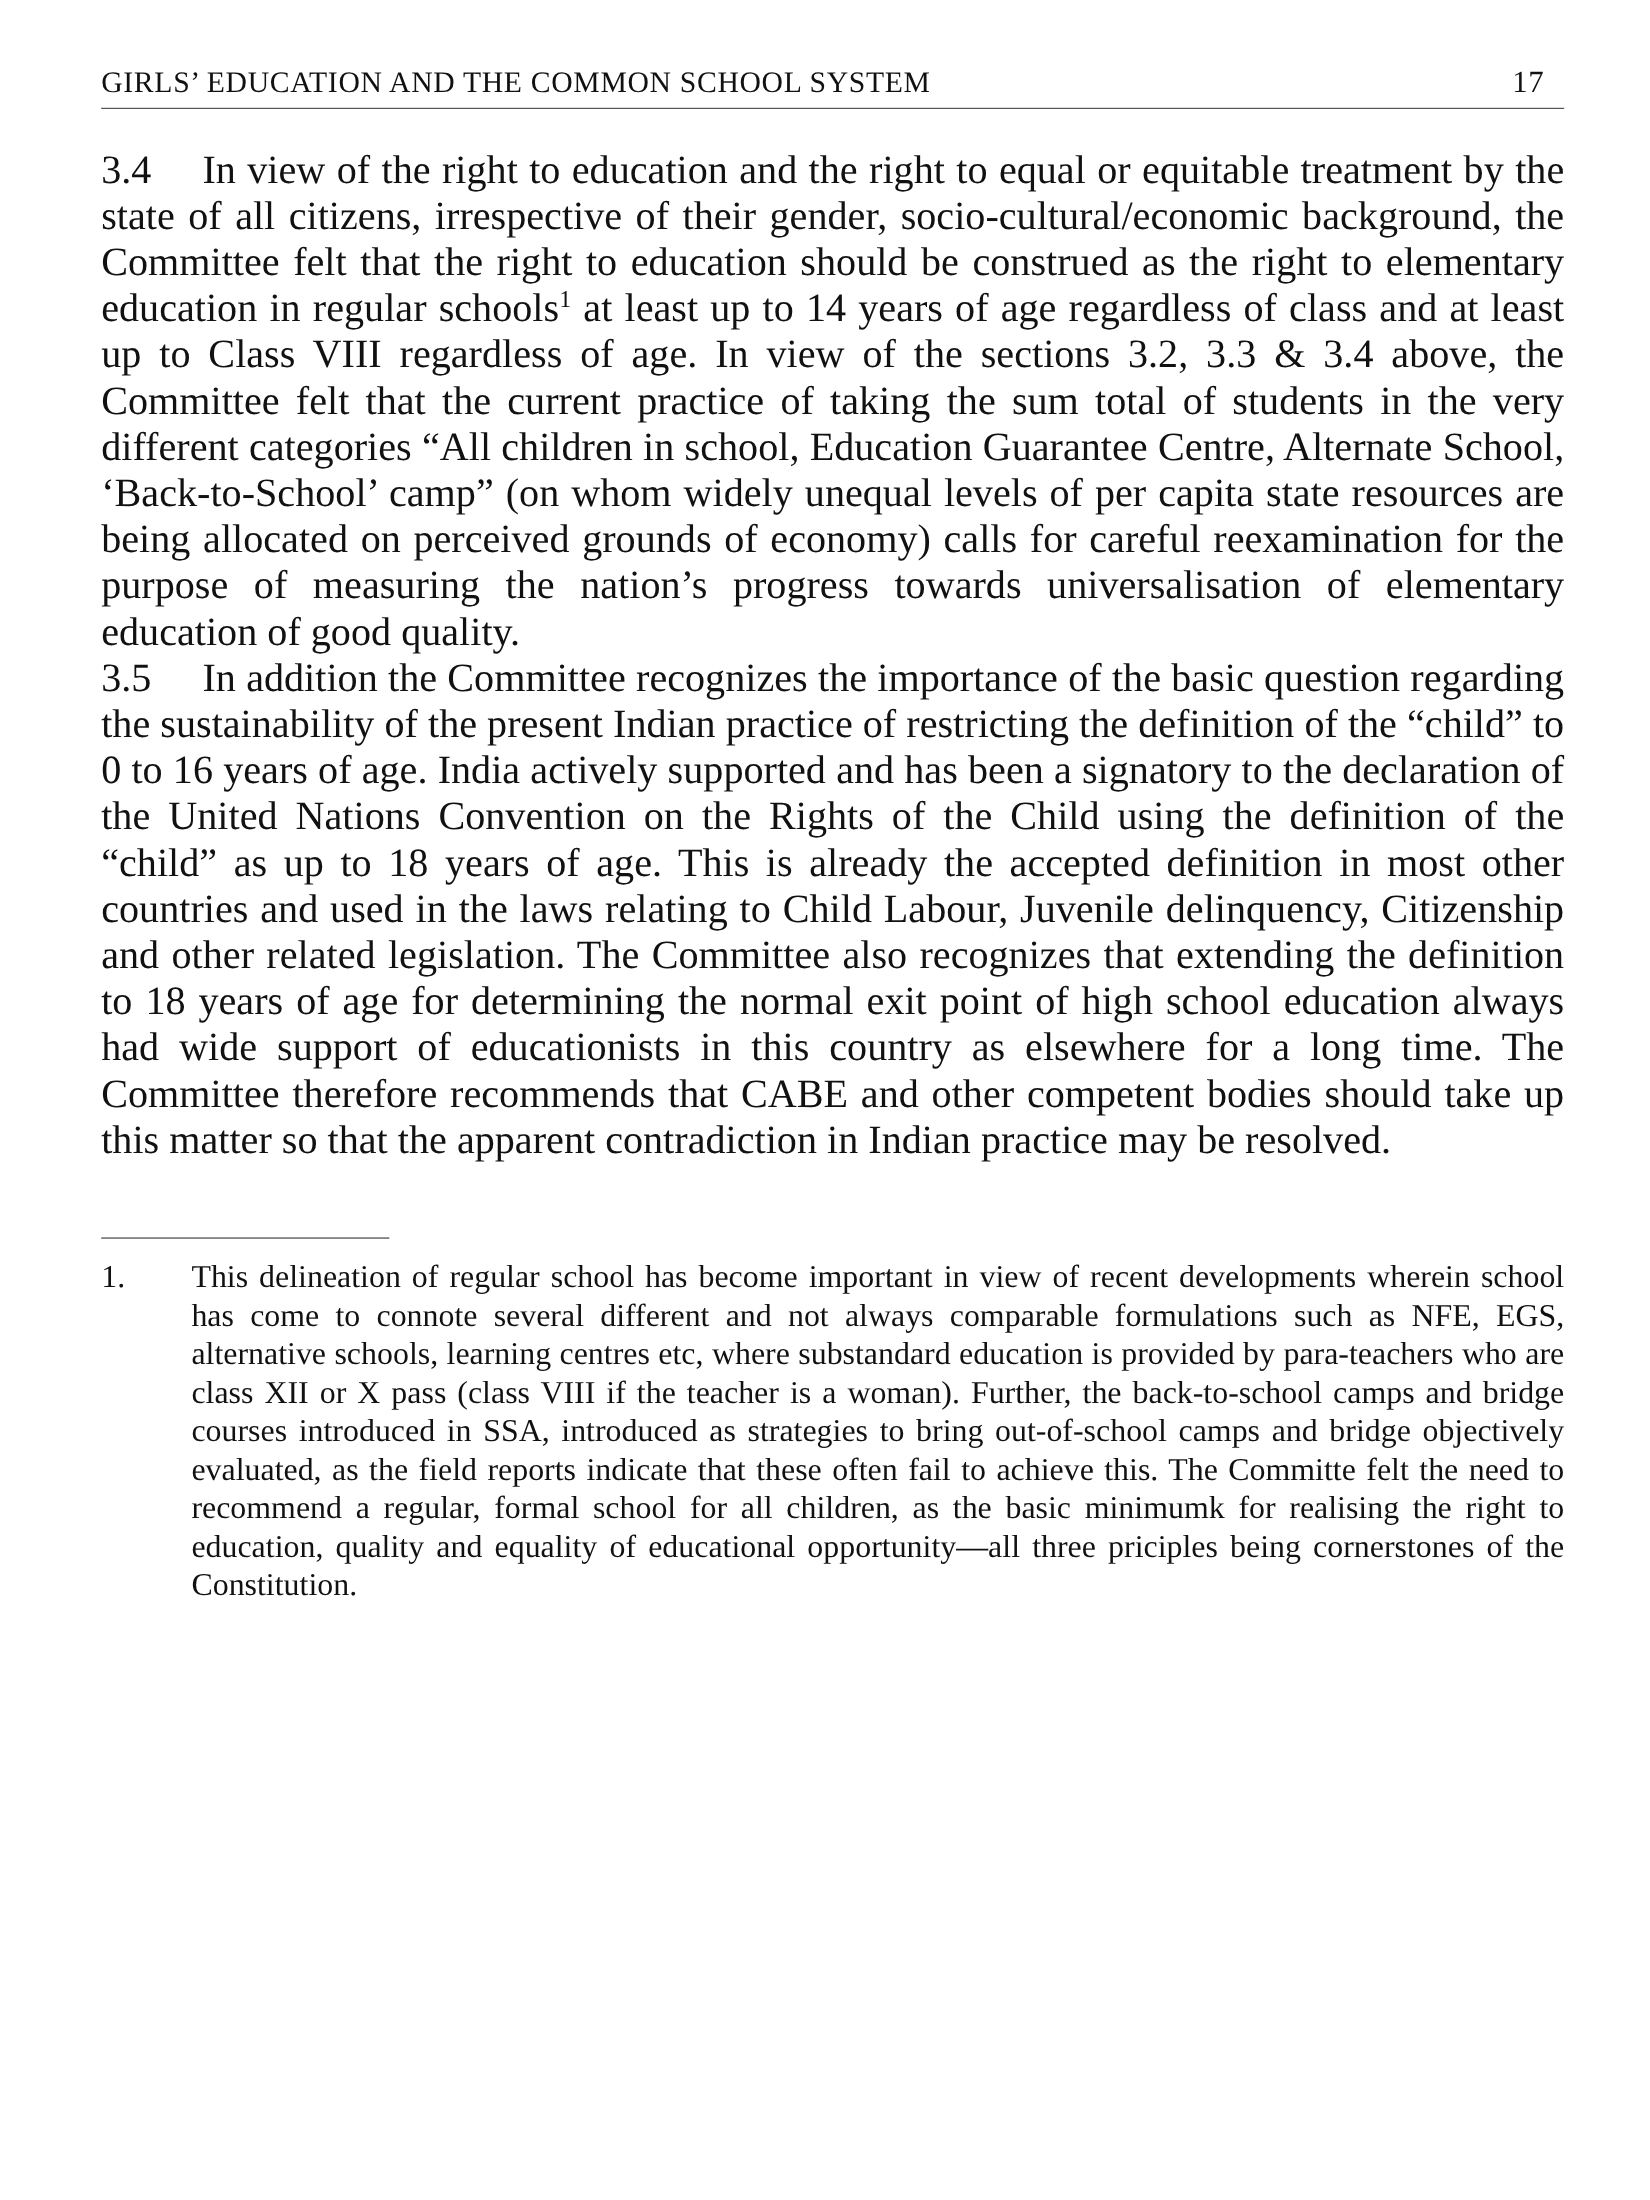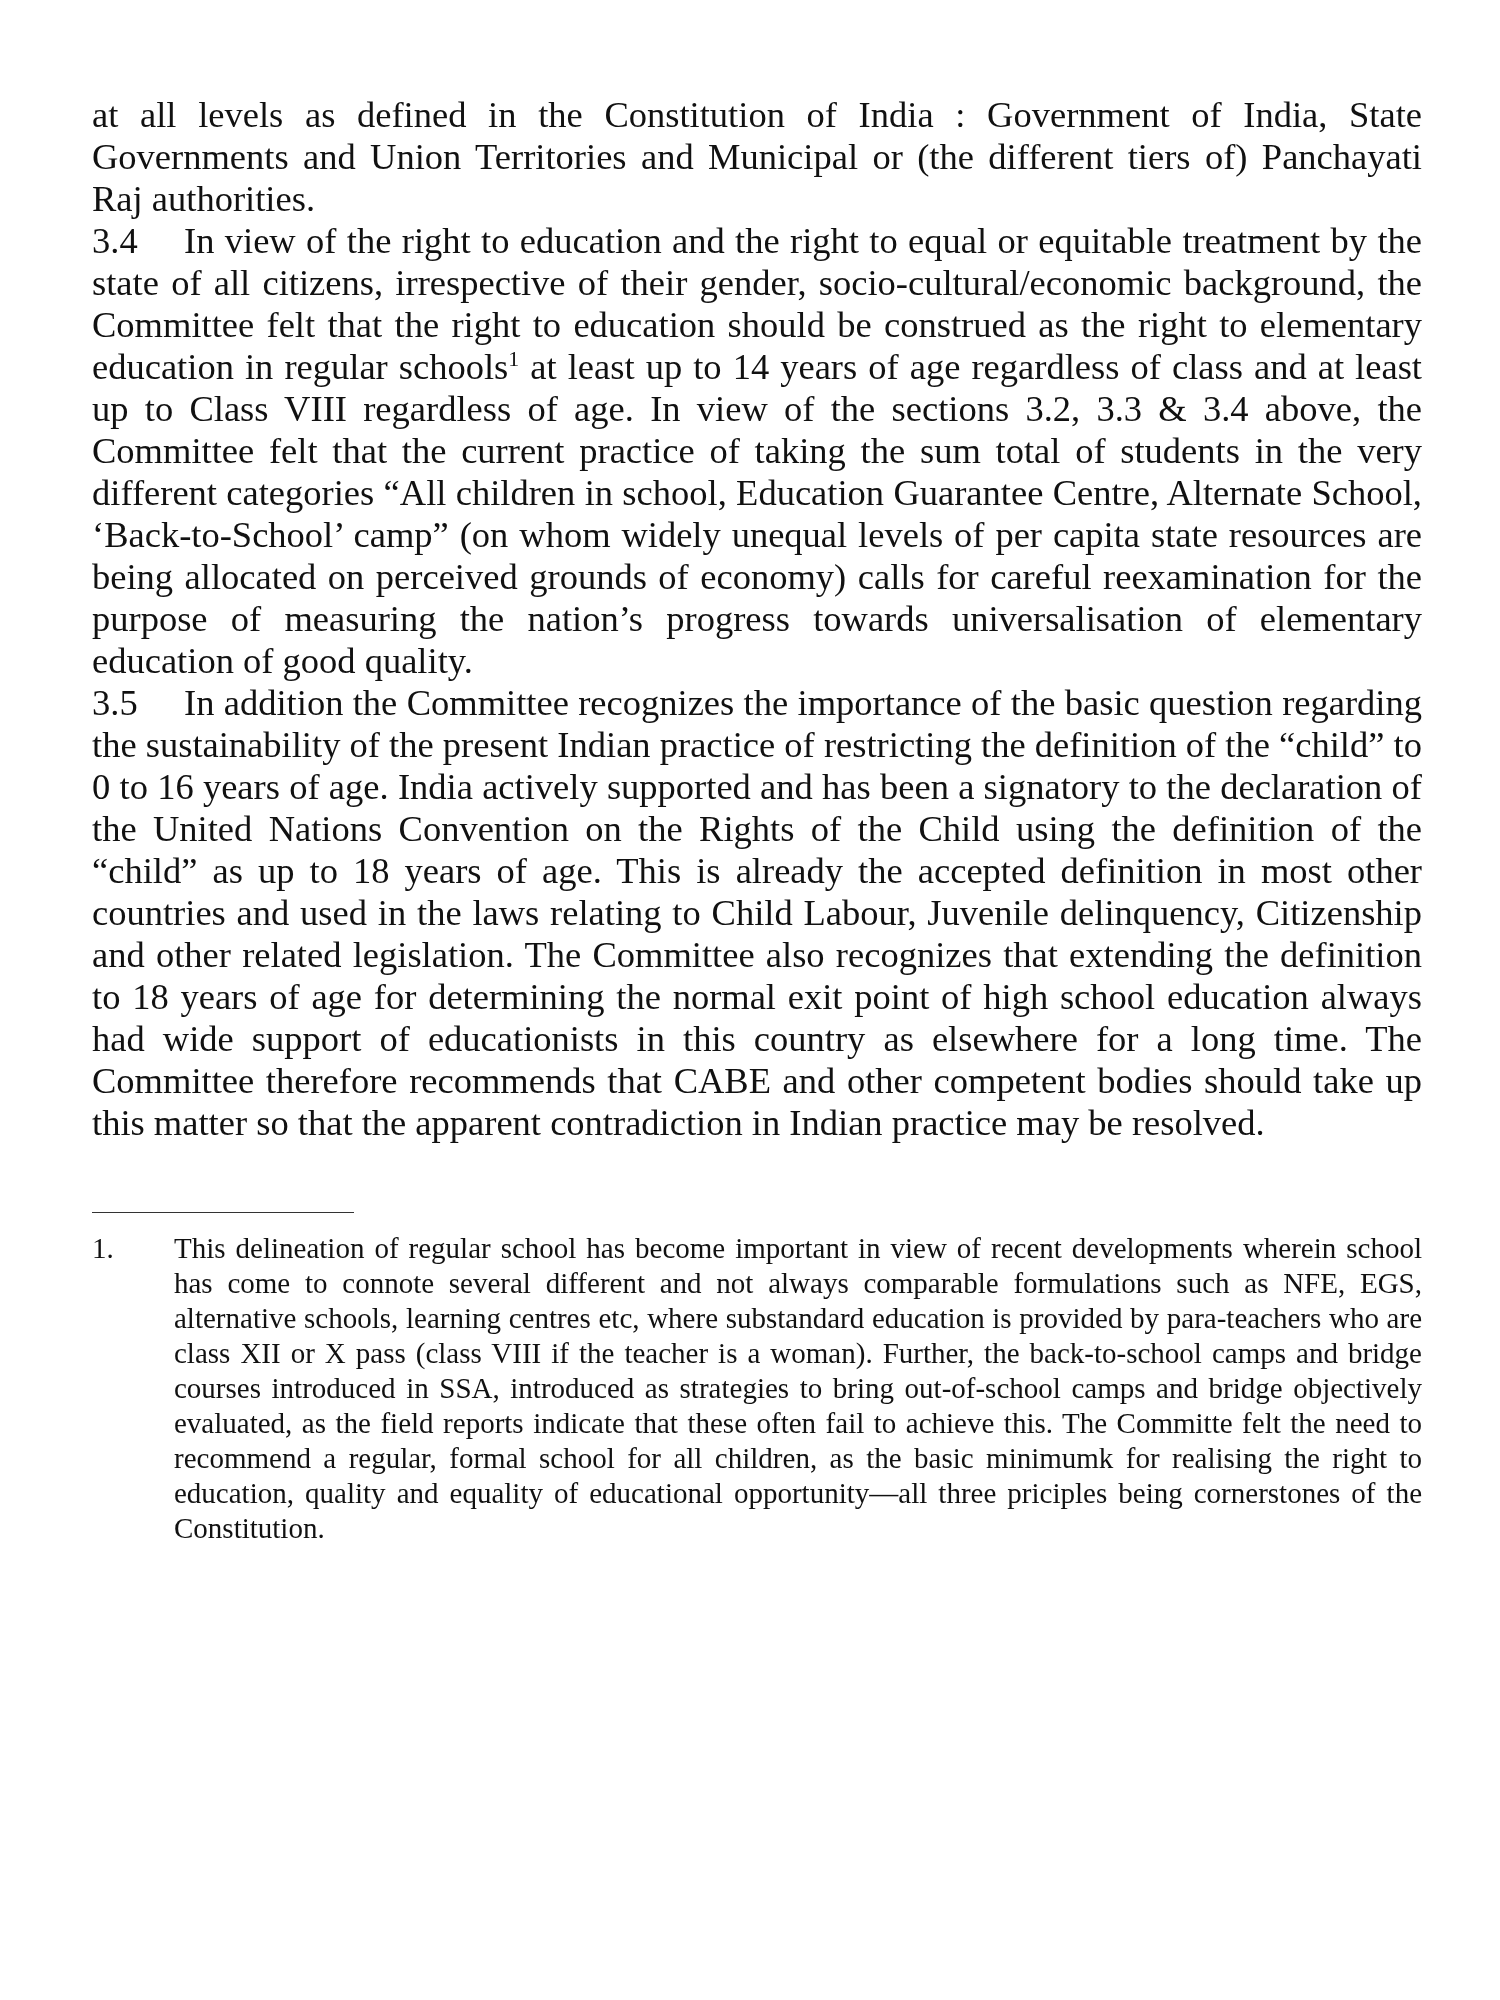--- a/index.html
+++ b/index.html
@@ -17,23 +17,26 @@
   sup { font-size: 60%; line-height: 0; }
   .fn-rule { margin-top: 68px; width: 262px; border-top: 1.5px solid #333; }
   .footnote { margin-top: 18px; display: flex; font-size: 29px; line-height: 35px; text-align: justify; }
   .footnote .fn-num { width: 82px; flex: none; }
   .footnote .fn-text { flex: 1; }
 </style>
 </head>
 <body>
 
 <div class="page">
+  <div class="running-head">
+    <span>GIRLS’ EDUCATION AND THE COMMON SCHOOL SYSTEM</span>
+    <span class="folio">17</span>
+  </div>
 
   <div class="body-text">
-    <p>at all levels as defined in the Constitution of India : Government of India, State Governments and Union Territories and Municipal or (the different tiers of) Panchayati Raj authorities.</p>
 
     <p><span class="sec-num">3.4</span><span>In view of the right to education and the right to equal or equitable treatment by the state of all citizens, irrespective of their gender, socio-cultural/economic background, the Committee felt that the right to education should be construed as the right to elementary education in regular schools</span><sup>1</sup><span> at least up to 14 years of age regardless of class and at least up to Class VIII regardless of age. In view of the sections 3.2, 3.3 &amp; 3.4 above, the Committee felt that the current practice of taking the sum total of students in the very different categories “All children in school, Education Guarantee Centre, Alternate School, ‘Back-to-School’ camp” (on whom widely unequal levels of per capita state resources are being allocated on perceived grounds of economy) calls for careful reexamination for the purpose of measuring the nation’s progress towards universalisation of elementary education of good quality.</span></p>
 
     <p><span class="sec-num">3.5</span><span>In addition the Committee recognizes the importance of the basic question regarding the sustainability of the present Indian practice of restricting the definition of the “child” to 0 to 16 years of age. India actively supported and has been a signatory to the declaration of the United Nations Convention on the Rights of the Child using the definition of the “child” as up to 18 years of age. This is already the accepted definition in most other countries and used in the laws relating to Child Labour, Juvenile delinquency, Citizenship and other related legislation. The Committee also recognizes that extending the definition to 18 years of age for determining the normal exit point of high school education always had wide support of educationists in this country as elsewhere for a long time. The Committee therefore recommends that CABE and other competent bodies should take up this matter so that the apparent contradiction in Indian practice may be resolved.</span></p>
 
   </div>
 
   <div class="fn-rule"></div>
 
   <div class="footnote">

